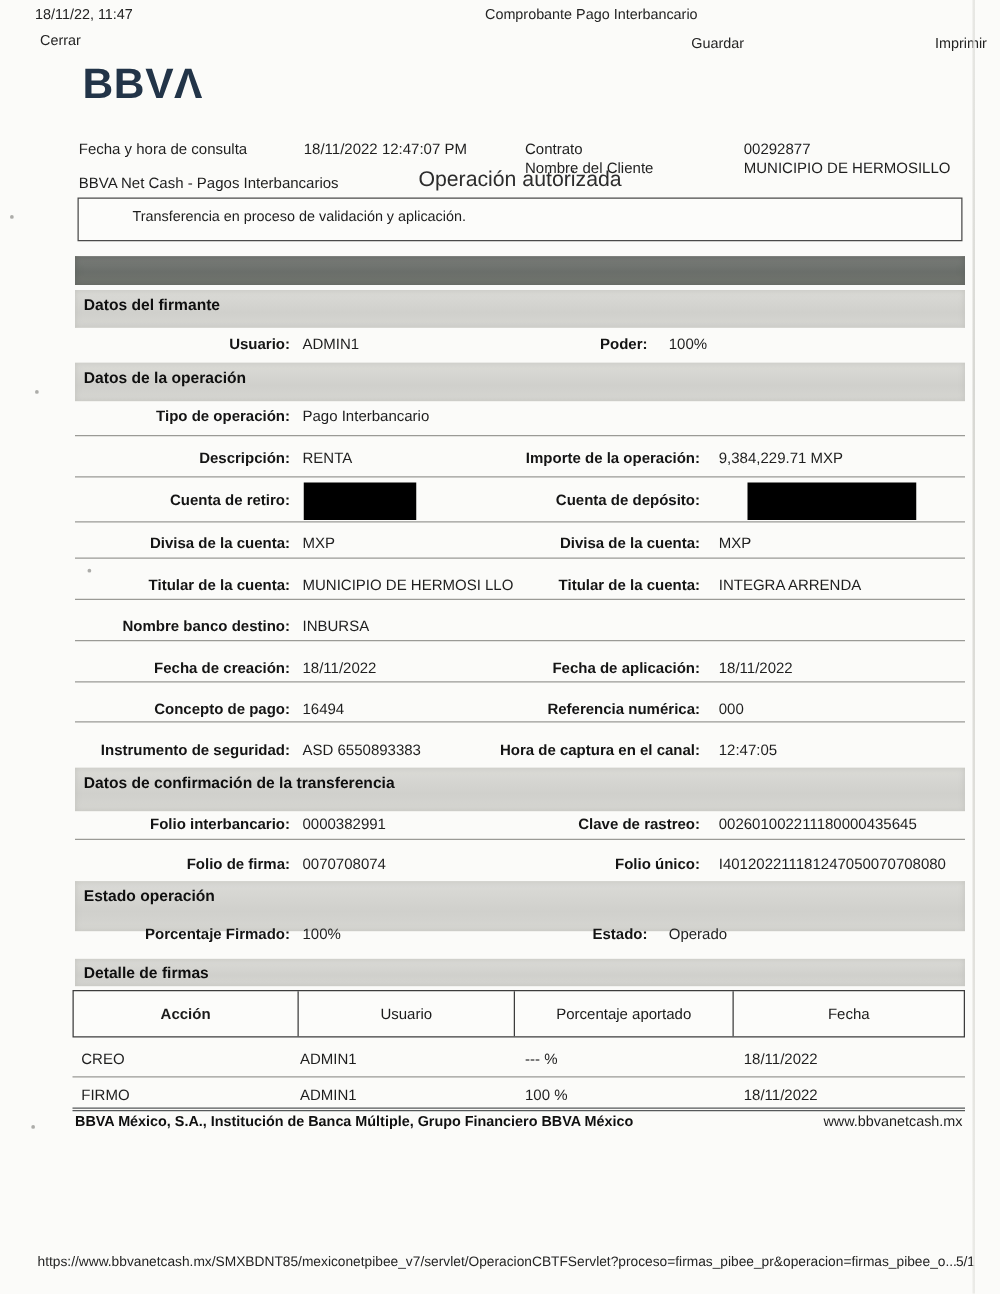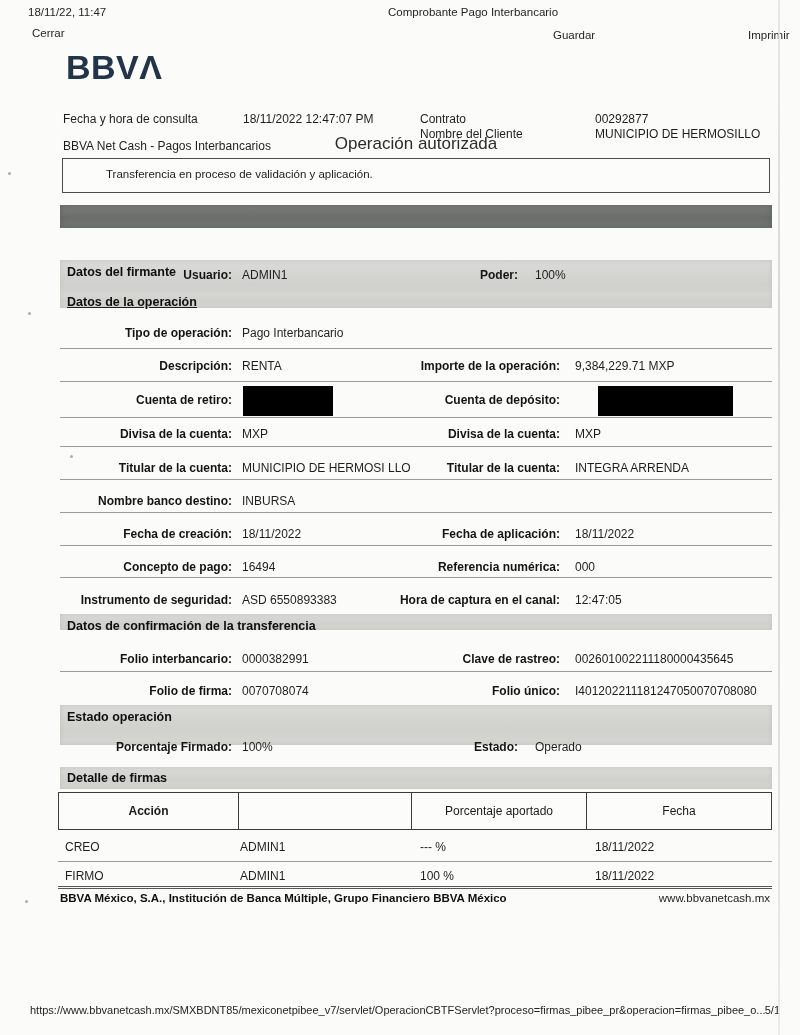--- a/index.html
+++ b/index.html
@@ -70,31 +70,31 @@
 <div class="abs meta" style="left:595px;top:109px;">MUNICIPIO DE HERMOSILLO</div>
 <div class="abs meta" style="left:63px;top:121px;">BBVA Net Cash - Pagos Interbancarios</div>
 
 <div class="abs doc-title" style="top:134px;">Operación autorizada</div>
 
 <div class="abs alert-box" style="top:158px;"></div>
 <div class="abs alert-text">Transferencia en proceso de validación y aplicación.</div>
 
 <div class="abs band band-dark" style="top:205px;"></div>
 
-<div class="abs band band-light" style="top:232px;height:42px;margin-top:28px;">
+<div class="abs band band-light" style="top:232px;height:30px;">
   <div class="band-title">Datos del firmante</div>
 </div>
 <div class="abs row" style="top:268px;">
   <span class="ll">Usuario:</span>
   <span class="lv">ADMIN1</span>
   <span class="rl2">Poder:</span>
   <span class="rv2">100%</span>
 </div>
 
-<div class="abs band band-light" style="top:290px;height:18px;text-decoration:underline;">
+<div class="abs band band-light" style="top:290px;height:31px;">
   <div class="band-title">Datos de la operación</div>
 </div>
 
 <div class="abs row" style="top:326px;">
   <span class="ll">Tipo de operación:</span>
   <span class="lv">Pago Interbancario</span>
 </div>
 <div class="abs sep" style="top:348px;"></div>
 
 <div class="abs row" style="top:359px;">
@@ -151,21 +151,21 @@
 </div>
 <div class="abs sep" style="top:577px;"></div>
 
 <div class="abs row" style="top:593px;">
   <span class="ll">Instrumento de seguridad:</span>
   <span class="lv">ASD 6550893383</span>
   <span class="rl">Hora de captura en el canal:</span>
   <span class="rv">12:47:05</span>
 </div>
 
-<div class="abs band band-light" style="top:614px;height:16px;">
+<div class="abs band band-light" style="top:614px;height:35px;">
   <div class="band-title">Datos de confirmación de la transferencia</div>
 </div>
 
 <div class="abs row" style="top:652px;">
   <span class="ll">Folio interbancario:</span>
   <span class="lv">0000382991</span>
   <span class="rl">Clave de rastreo:</span>
   <span class="rv">002601002211180000435645</span>
 </div>
 <div class="abs sep" style="top:671px;"></div>
@@ -187,20 +187,21 @@
   <span class="rv2">Operado</span>
 </div>
 
 <div class="abs band band-light" style="top:767px;height:22px;">
   <div class="band-title" style="padding-top:4px;">Detalle de firmas</div>
 </div>
 
 <div class="abs tbl-head" style="top:792px;">
   <div class="tbl-col" style="left:0;width:179px;font-weight:bold;">Acción</div>
   <div class="tbl-vline" style="left:179px;"></div>
+  <div class="tbl-col" style="left:180px;width:172px;">Usuario</div>
   <div class="tbl-vline" style="left:352px;"></div>
   <div class="tbl-col" style="left:353px;width:174px;">Porcentaje aportado</div>
   <div class="tbl-vline" style="left:527px;"></div>
   <div class="tbl-col" style="left:528px;width:184px;">Fecha</div>
 </div>
 
 <div class="abs" style="top:840px;left:0;width:652px;height:16px;">
   <span class="cell" style="left:65px;">CREO</span>
   <span class="cell" style="left:240px;">ADMIN1</span>
   <span class="cell" style="left:420px;">--- %</span>

